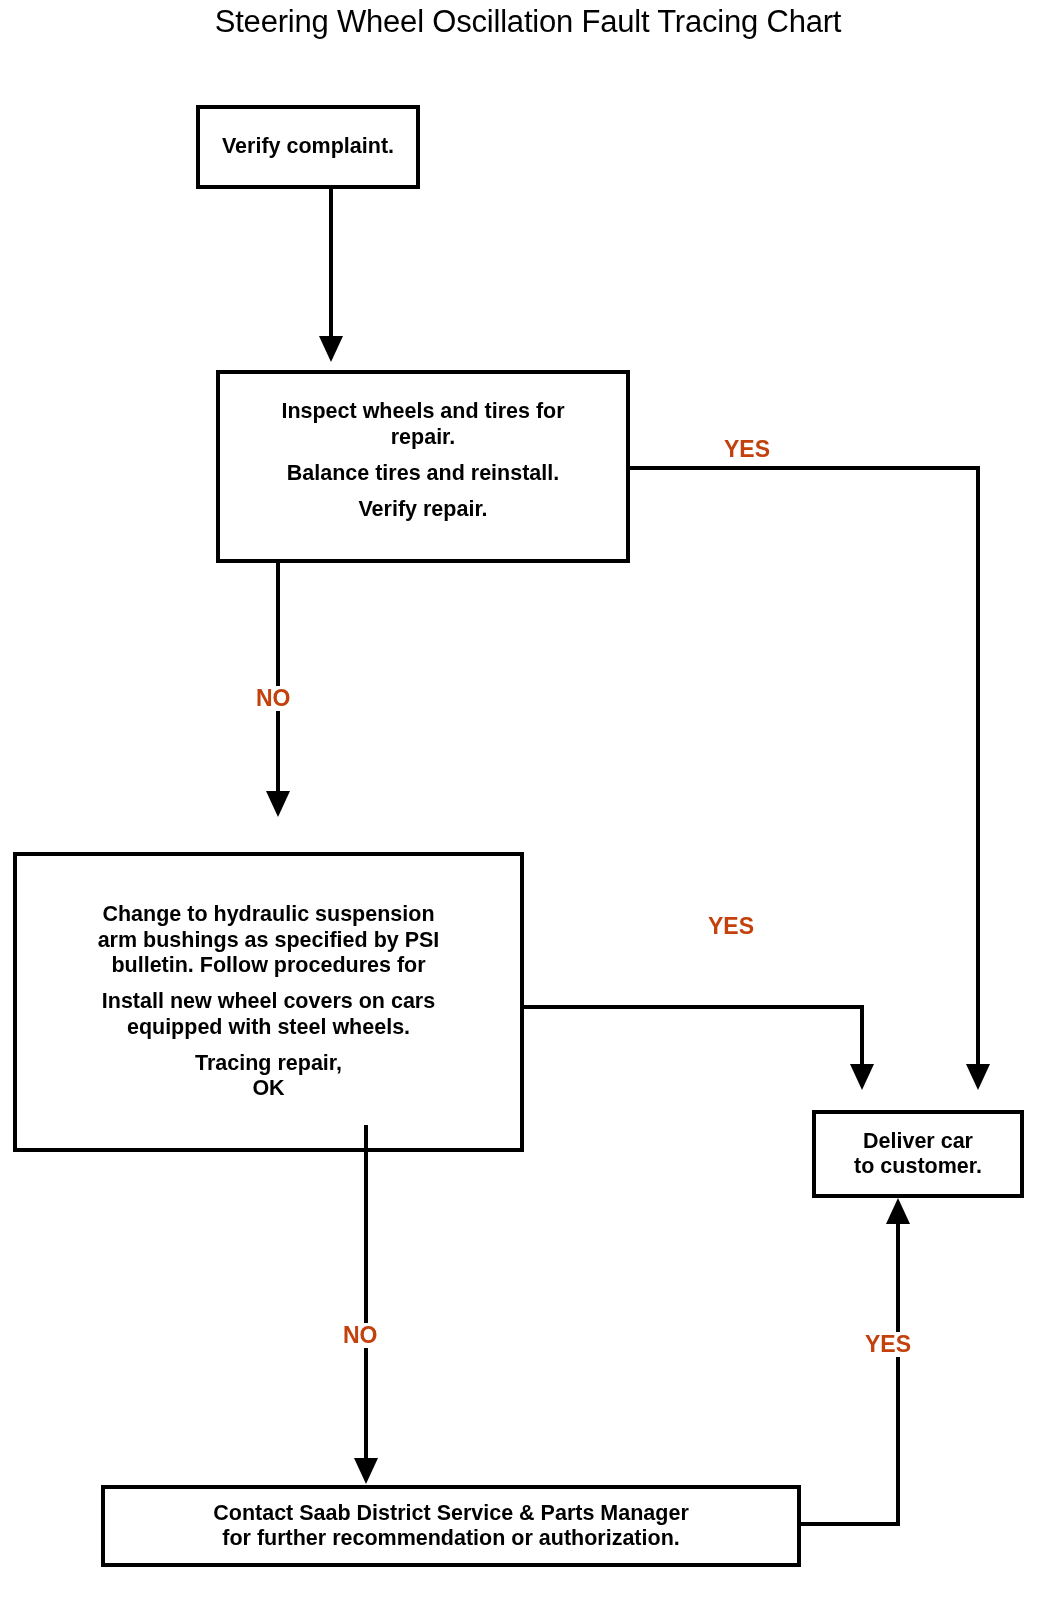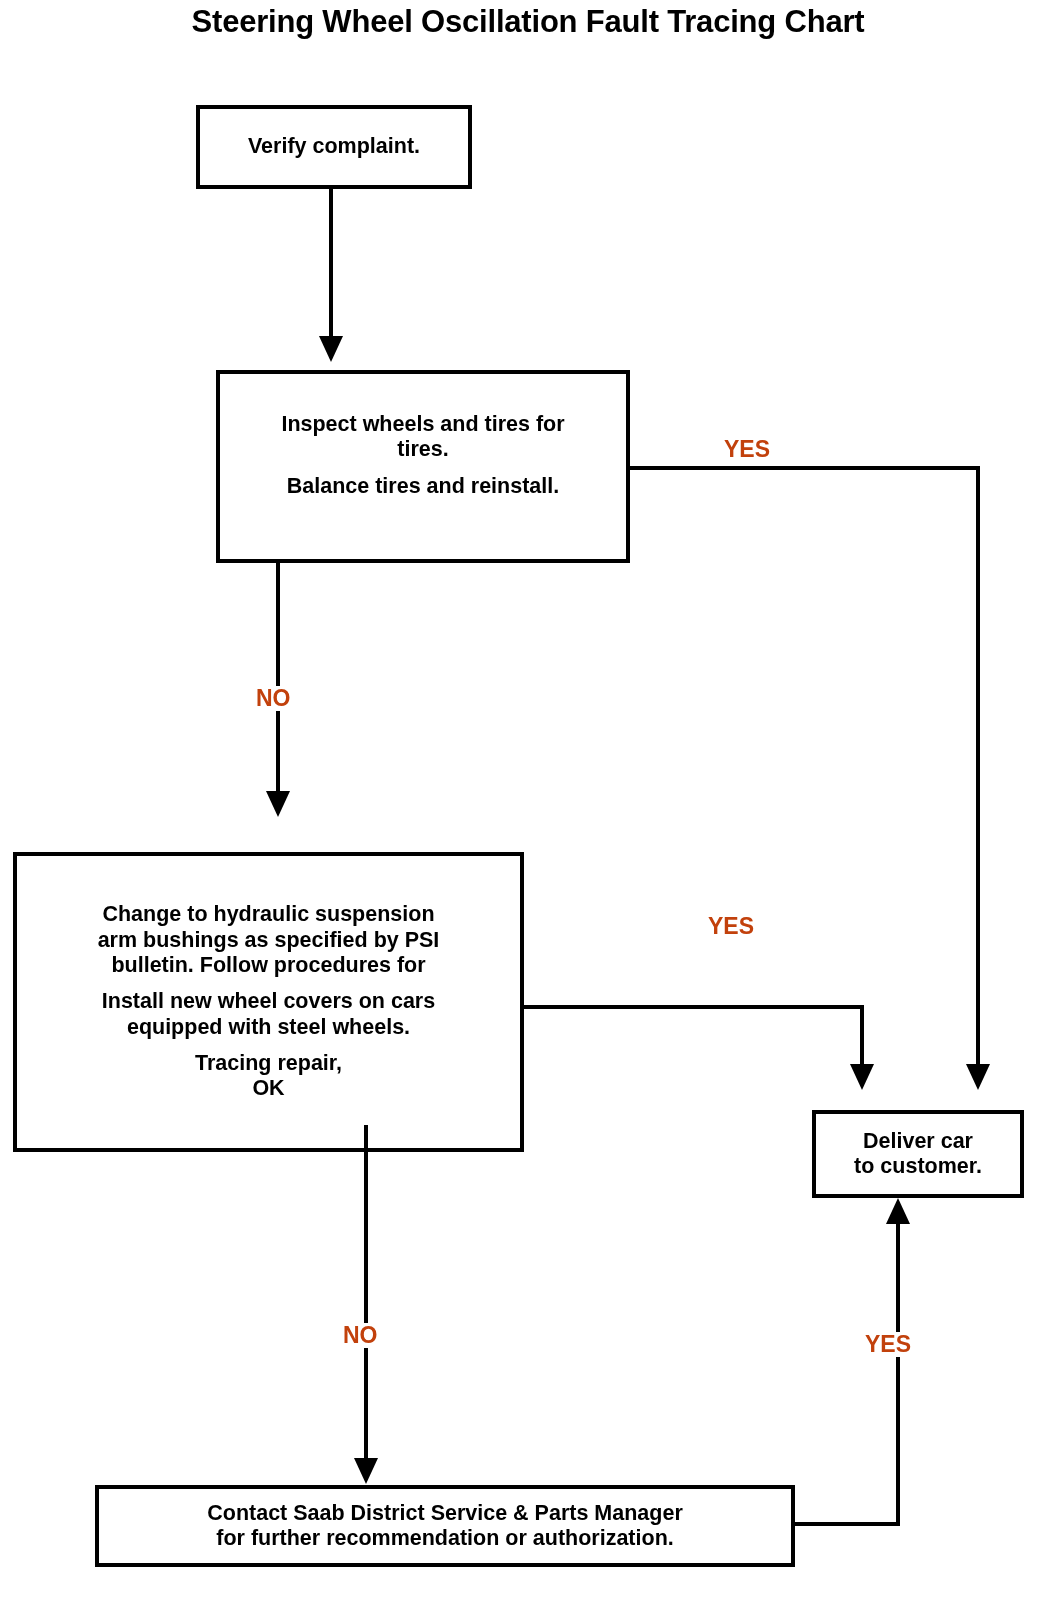--- a/index.html
+++ b/index.html
@@ -19,21 +19,21 @@
     background: #ffffff;
     overflow: hidden;
   }
   #chart-title {
     position: absolute;
     left: 0;
     top: 4px;
     width: 1056px;
     text-align: center;
     font-size: 31px;
-    font-weight: bold;
+    font-weight: normal;
     letter-spacing: -0.2px;
     color: #000000;
   }
   .node {
     position: absolute;
     box-sizing: border-box;
     border: 4px solid #000000;
     background: #ffffff;
     display: flex;
     flex-direction: column;
@@ -91,33 +91,34 @@
     white-space: nowrap;
   }
 </style>
 </head>
 <body>
 
 <div id="chart-root">
 
   <div id="chart-title">Steering Wheel Oscillation Fault Tracing Chart</div>
 
-  <div class="node" style="left:196px; top:105px; width:276px; height:84px;">
+  <div class="node" style="left:196px; top:105px; width:224px; height:84px;">
     <span class="tline">Verify complaint.</span>
   </div>
 
   <div class="seg-v" style="left:329px; top:189px; height:150px;"></div>
   <div class="arrow-down" style="left:319px; top:336px;"></div>
 
   <div class="node" style="left:216px; top:370px; width:414px; height:193px;">
     <span class="tline">Inspect wheels and tires for</span>
-    <span class="tline">tires.</span>
+    <span class="tline">repair.</span>
     <span class="gap"></span>
     <span class="tline">Balance tires and reinstall.</span>
     <span class="gap"></span>
+    <span class="tline">Verify repair.</span>
     <span class="gap"></span>
   </div>
 
   <div class="seg-h" style="left:626px; top:466px; width:354px;"></div>
   <div class="seg-v" style="left:976px; top:466px; height:602px;"></div>
   <div class="arrow-down" style="left:966px; top:1064px;"></div>
   <div class="edge-label" style="left:722px; top:437px;">YES</div>
 
   <div class="seg-v" style="left:276px; top:563px; height:232px;"></div>
   <div class="arrow-down" style="left:266px; top:791px;"></div>
@@ -147,18 +148,18 @@
   <div class="node" style="left:812px; top:1110px; width:212px; height:88px;">
     <span class="tline">Deliver car</span>
     <span class="tline">to customer.</span>
   </div>
 
   <div class="seg-h" style="left:791px; top:1522px; width:109px;"></div>
   <div class="seg-v" style="left:896px; top:1224px; height:300px;"></div>
   <div class="arrow-up" style="left:886px; top:1198px;"></div>
   <div class="edge-label" style="left:863px; top:1332px;">YES</div>
 
-  <div class="node" style="left:95px; top:1485px; width:700px; height:82px;">
+  <div class="node" style="left:101px; top:1485px; width:700px; height:82px;">
     <span class="tline">Contact Saab District Service &amp; Parts Manager</span>
     <span class="tline">for further recommendation or authorization.</span>
   </div>
 
 </div>
 
 </body></html>

